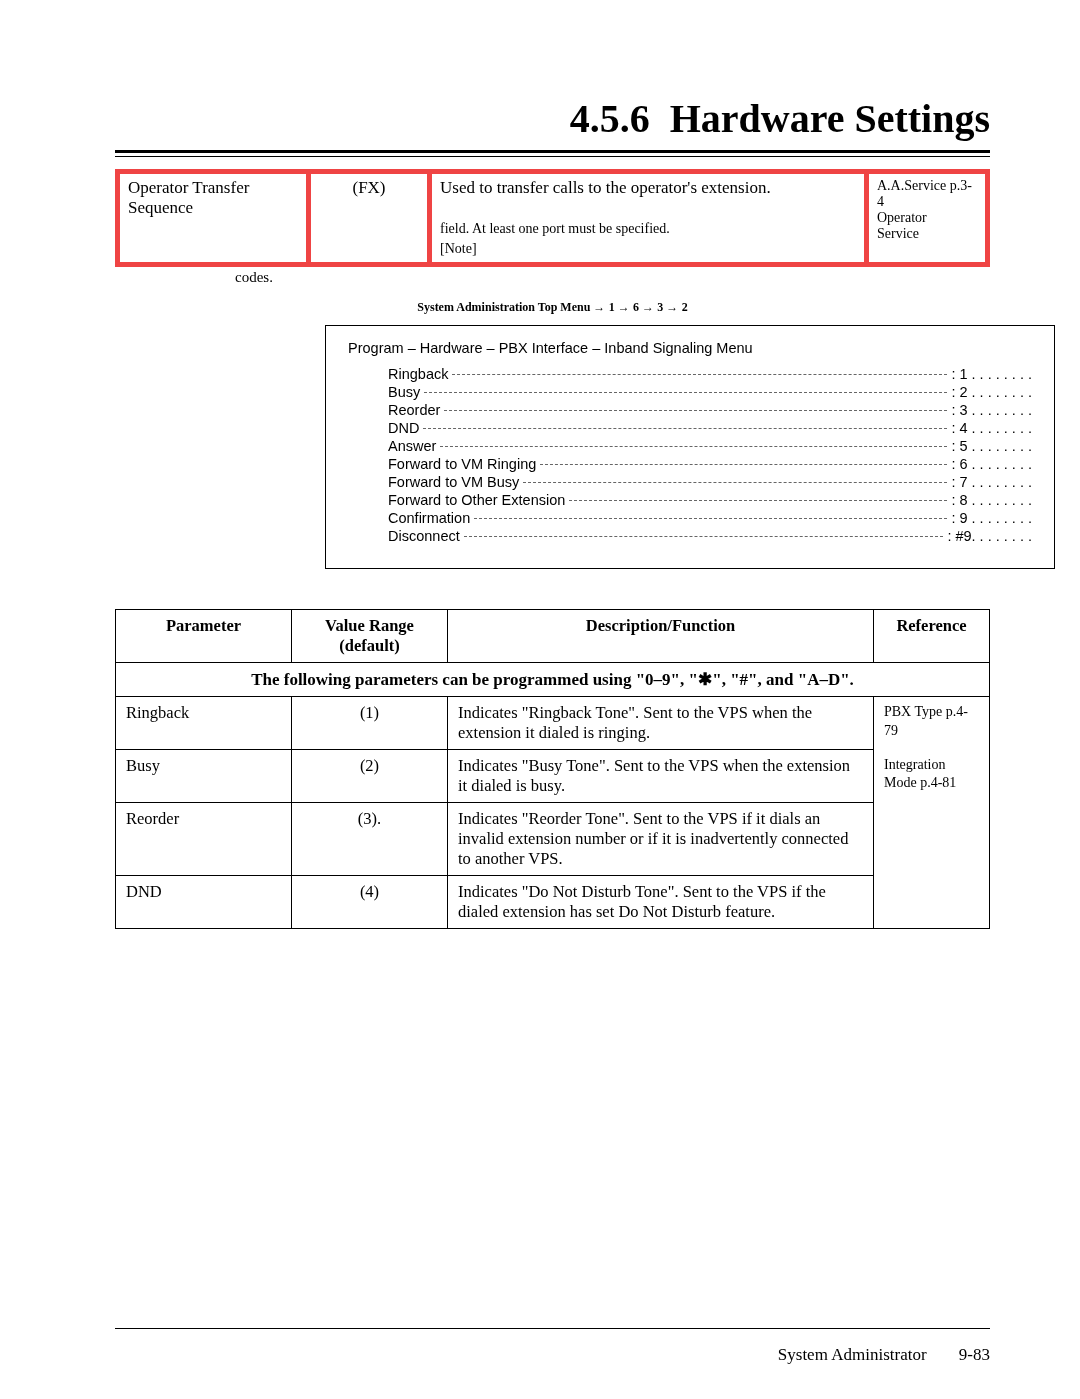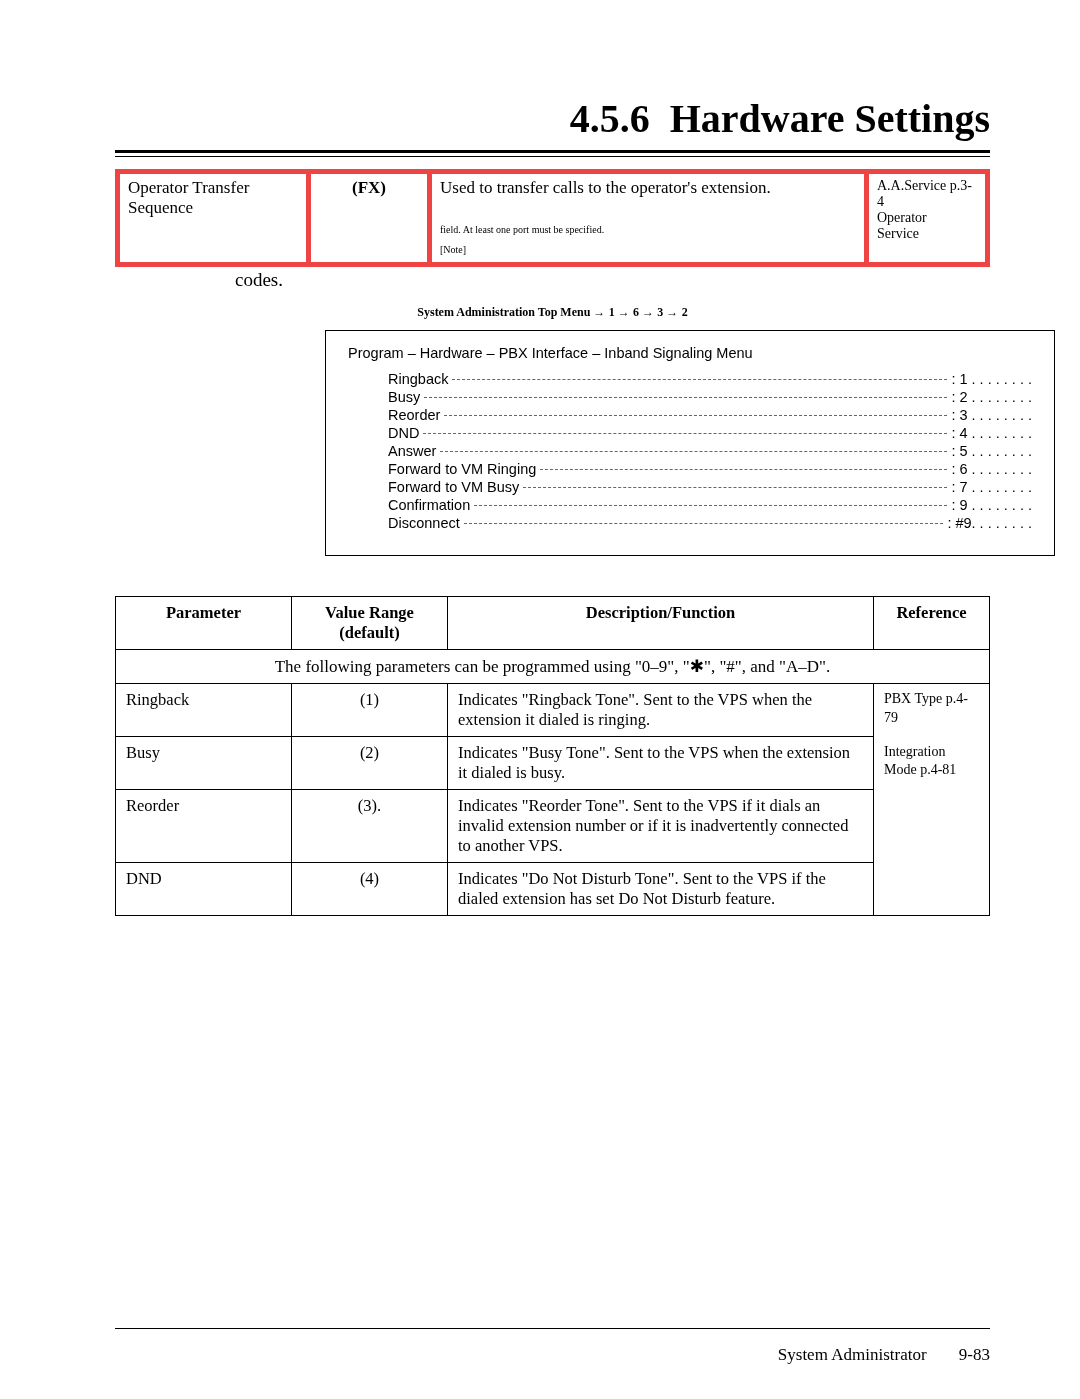--- a/index.html
+++ b/index.html
@@ -18,22 +18,22 @@
   .title{
     font-size:40px;
     font-weight:bold;
     margin-bottom:8px;
     text-align:right;
   }
   .hr1{border:none;border-top:3px solid #000;margin:0;}
   .hr2{border:none;border-top:1.5px solid #000;margin-top:3px;}
   .fragtable{margin-top:12px;border-collapse:collapse;width:100%;}
   .fragtable td{border:5px solid #ef4444;vertical-align:top;padding:4px 8px;font-size:17px;}
-  .fragtable .note{font-size:10px;}
-  .codes{margin-left:120px;font-size:19px;margin-top:2px;}
+  .fragtable .note{font-size:14px;}
+  .codes{margin-left:120px;font-size:15px;margin-top:2px;}
   .navline{text-align:center;font-weight:bold;font-size:12px;margin-top:14px;}
   .arrow{font-family:Arial,Helvetica,sans-serif;}
   .menubox{
     margin:10px 0 0 210px;
     width:730px;
     border:1px solid #000;
     padding:14px 22px 24px 22px;
     box-sizing:border-box;
     font-family:Arial,Helvetica,sans-serif;
     font-size:14.5px;
@@ -48,21 +48,21 @@
     border-collapse:collapse;
     width:100%;
   }
   .paramtable th,.paramtable td{
     border:1.5px solid #000;
     padding:6px 10px;
     font-size:16.5px;
     vertical-align:top;
   }
   .paramtable th{font-weight:bold;text-align:center;}
-  .spanrow td{text-align:left;font-size:17px;}
+  .spanrow td{text-align:left;font-size:17px;font-weight:bold;}
   .paramtable td.param{text-align:left;}
   .paramtable td.val{text-align:center;white-space:nowrap;}
   .paramtable td.desc{text-align:left;}
   .paramtable td.ref{font-size:14px;line-height:1.35;border-bottom:none;}
   .paramtable td.ref2{font-size:14px;line-height:1.35;border-top:none;border-bottom:none;}
   .paramtable td.refempty{border-top:none;border-bottom:none;}
   .footerline{
     position:absolute;
     left:115px;right:90px;
     bottom:70px;
@@ -85,21 +85,21 @@
   </div>
   <hr class="hr1">
   <hr class="hr2">
 
   <table class="fragtable">
     <tbody>
         <tr>
       <td style="width:170px;">
         <span>Operator Transfer Sequence</span>
       </td>
-      <td style="width:100px;text-align:center;font-weight:bold;">
+      <td style="width:100px;text-align:center;">
         <span>(FX)</span>
       </td>
       <td>
         <span>Used to transfer calls to the operator's extension.</span><br><br>
         <span class="note">field.  At least one port must be specified.</span><br>
         <span class="note">[Note]</span>
       </td>
       <td style="width:100px;font-size:14px;">
         <span>A.A.Service p.3-4</span><br>
         <span>Operator</span><br>
@@ -154,20 +154,25 @@
         </div>
         <div class="menurow">
           <span class="mlabel">Forward to VM Ringing</span>
           <span class="mdash"></span>
           <span class="mcolon"> :  6 . . . . . . . .</span>
         </div>
         <div class="menurow">
           <span class="mlabel">Forward to VM Busy</span>
           <span class="mdash"></span>
           <span class="mcolon"> :  7 . . . . . . . .</span>
+        </div>
+        <div class="menurow">
+          <span class="mlabel">Forward to Other Extension</span>
+          <span class="mdash"></span>
+          <span class="mcolon"> :  8 . . . . . . . .</span>
         </div>
         <div class="menurow">
           <span class="mlabel">Confirmation</span>
           <span class="mdash"></span>
           <span class="mcolon"> :  9 . . . . . . . .</span>
         </div>
         <div class="menurow">
           <span class="mlabel">Disconnect</span>
           <span class="mdash"></span>
           <span class="mcolon"> :  #9. . . . . . . .</span>

